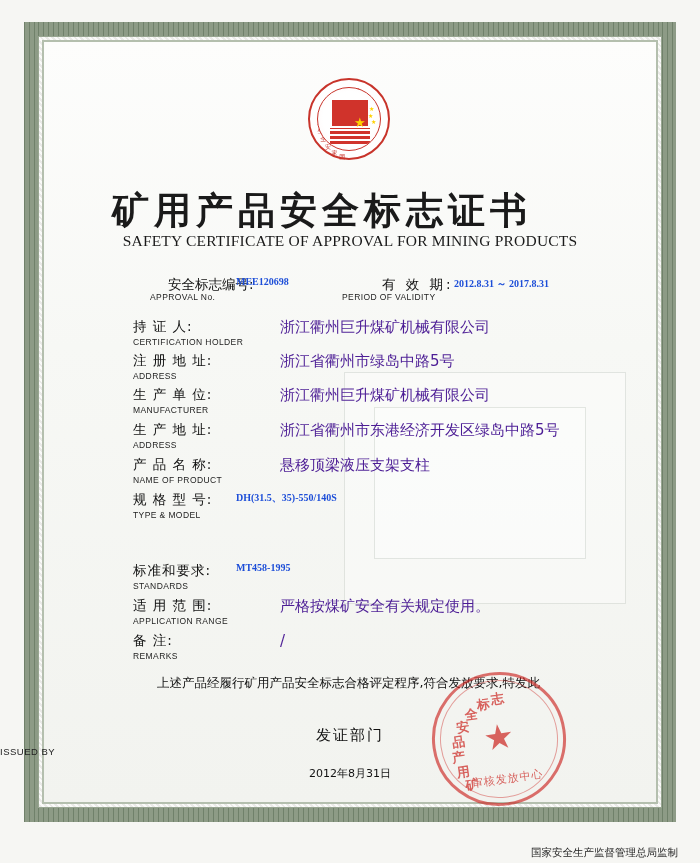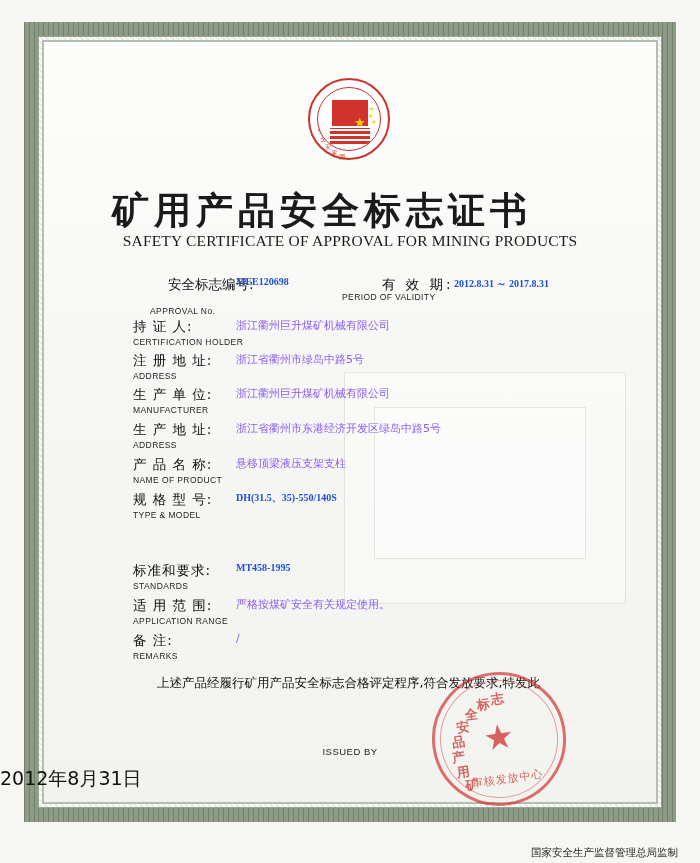--- a/index.html
+++ b/index.html
@@ -170,33 +170,34 @@
     color: #111;
     font-family: "DejaVu Sans", "Liberation Sans", sans-serif;
   }
   .lbl-en {
     font-size: 8.5px;
     color: #222;
     letter-spacing: 0.4px;
     font-family: "Liberation Sans", sans-serif;
   }
   .val {
-    font-size: 11px;
-    color: #8b5cf6;
-    font-family: "DejaVu Sans", "Liberation Sans", sans-serif;
+    font-size: 15px;
+    color: #4c1d95;
+    font-family: "DejaVu Sans", "Liberation Sans", sans-serif;
+    margin-left: 44px;
   }
   .val-mono {
     font-size: 10px;
     color: #1d4ed8;
     font-family: "Liberation Serif", serif;
     font-weight: bold;
   }
 
   .f-approval-cn { position: absolute; left: 168px; top: 276px; }
-  .f-approval-en { position: absolute; left: 150px; top: 292px; margin-top: 14px; }
+  .f-approval-en { position: absolute; left: 150px; top: 292px; }
   .f-approval-val { position: absolute; left: 236px; top: 276px; }
 
   .f-validity-cn { position: absolute; left: 342px; top: 276px; letter-spacing: 3px; margin-left: 40px;}
   .f-validity-en { position: absolute; left: 342px; top: 292px; }
   .f-validity-val { position: absolute; left: 428px; top: 277px; margin-left: 26px; }
 
   
   .frow { position: absolute; left: 0; width: 700px; }
   .frow .c { position: absolute; left: 133px; white-space: nowrap; }
   .frow .e { position: absolute; left: 133px; top: 19px; white-space: nowrap; }
@@ -222,30 +223,30 @@
     left: 0; top: 726px; width: 700px;
     text-align: center;
     font-size: 15px;
     letter-spacing: 2px;
     color: #111;
     font-family: "DejaVu Sans", "Liberation Sans", sans-serif;
   }
   .issued-en {
     position: absolute;
     left: 0; top: 746px; width: 700px;
-    text-align: center;
     font-size: 9.5px;
     letter-spacing: 0.5px;
     color: #222;
     font-family: "Liberation Sans", sans-serif;
   }
   .issue-date {
     position: absolute;
     left: 0; top: 766px; width: 700px;
-    font-size: 19px;
+    text-align: center;
+    font-size: 11px;
     color: #111;
     font-family: "DejaVu Sans", "Liberation Sans", sans-serif;
   }
 
   
   .seal {
     position: absolute;
     left: 432px;
     top: 672px;
     width: 134px;
@@ -413,20 +414,21 @@
   <div class="frow" style="top:632px">
     <div class="c lbl-cn sp-1">备      注:</div>
     <div class="e lbl-en">REMARKS</div>
     <div class="v val">/</div>
   </div>
 
   <div class="para">
     <span class="indent"></span><span>上述产品经履行矿用产品安全标志合格评定程序,符合发放要求,特发此</span><br>
   </div>
 
+  <div class="issued-cn">发证部门</div>
   <div class="issued-en">ISSUED BY</div>
   <div class="issue-date">2012年8月31日</div>
 
   <div class="seal">
     <div class="seal-ring">
       <span style="transform:rotate(235deg) translate(0,-52px) rotate(-235deg)">矿</span>
       <span style="transform:rotate(252deg) translate(0,-52px) rotate(-252deg)">用</span>
       <span style="transform:rotate(269deg) translate(0,-52px) rotate(-269deg)">产</span>
       <span style="transform:rotate(286deg) translate(0,-52px) rotate(-286deg)">品</span>
       <span style="transform:rotate(303deg) translate(0,-52px) rotate(-303deg)">安</span>

